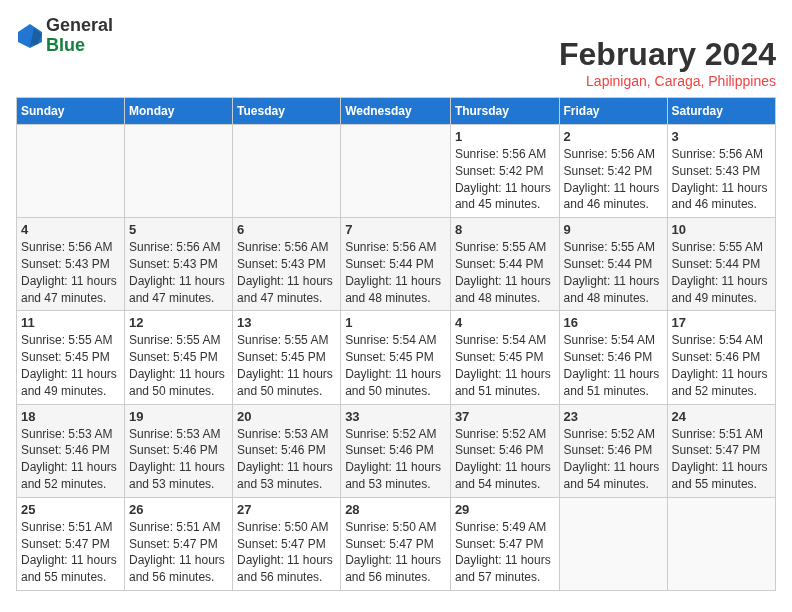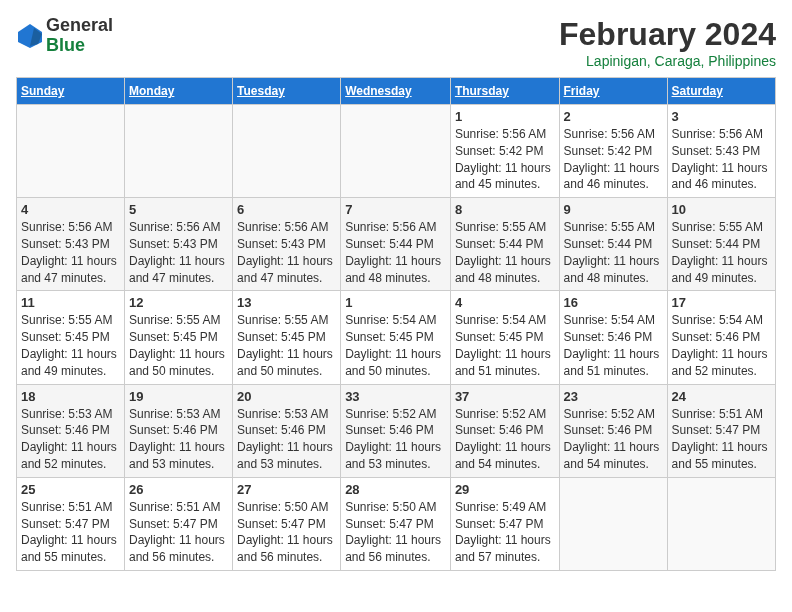--- a/index.html
+++ b/index.html
@@ -32,39 +32,39 @@
       width: 28px;
       height: 28px;
     }
     .title-block {
       text-align: right;
     }
     .month-year {
       font-size: 32px;
       font-weight: bold;
       color: #333;
+      margin-top: 20px;
     }
     .location {
       font-size: 14px;
-      color: #15803d;
+      color: #ef4444;
     }
     table {
       width: 100%;
       border-collapse: collapse;
       font-size: 11px;
     }
     thead tr th {
       background: #2176d2;
       color: #fff;
       padding: 6px 4px;
       text-align: left;
       font-size: 12px;
       font-weight: bold;
       border: 1px solid #ccc;
-      text-decoration: underline;
     }
     tbody tr td {
       border: 1px solid #ccc;
       vertical-align: top;
       padding: 4px;
       width: 113px;
       min-height: 80px;
       background: #fff;
     }
     tbody tr:nth-child(even) td {

